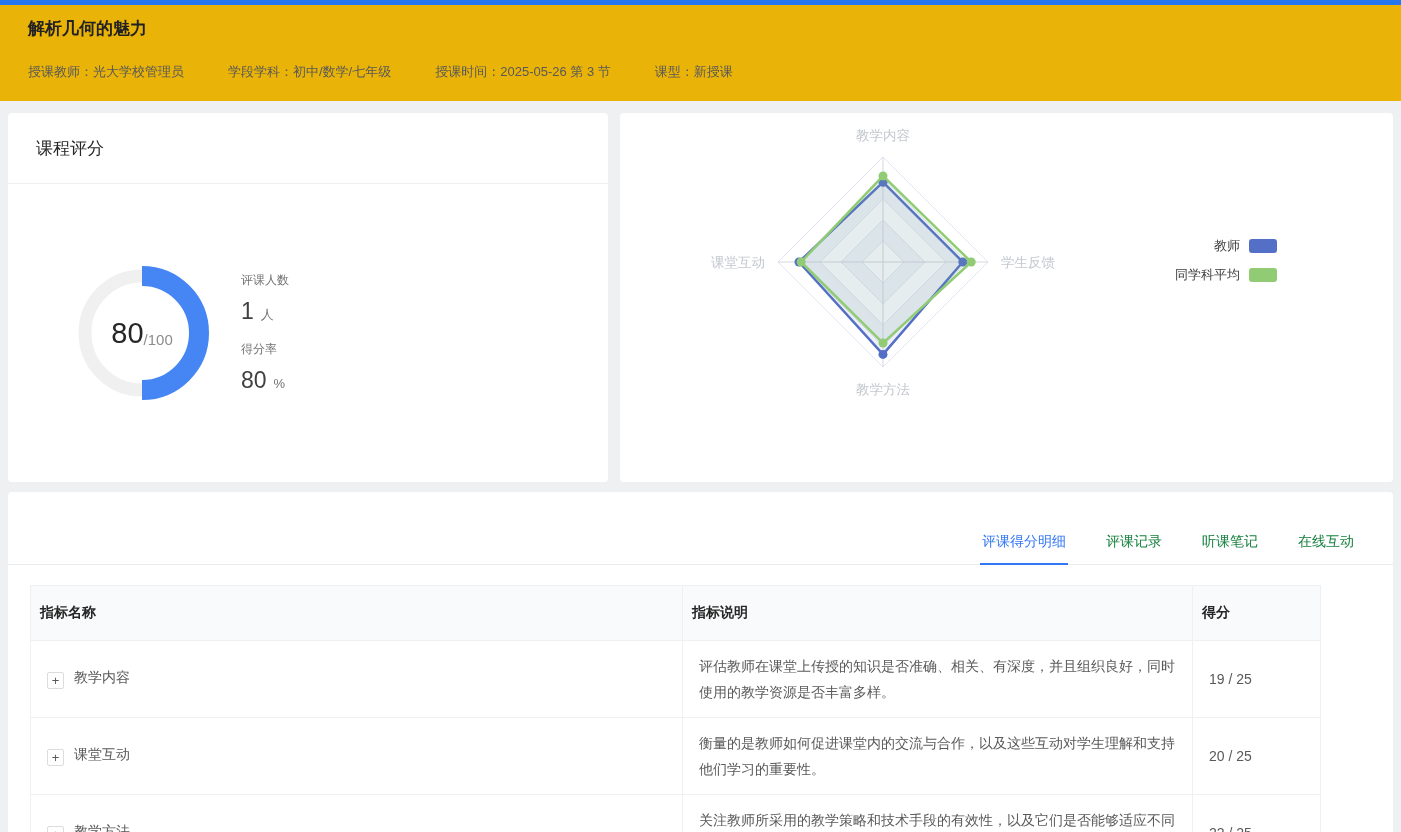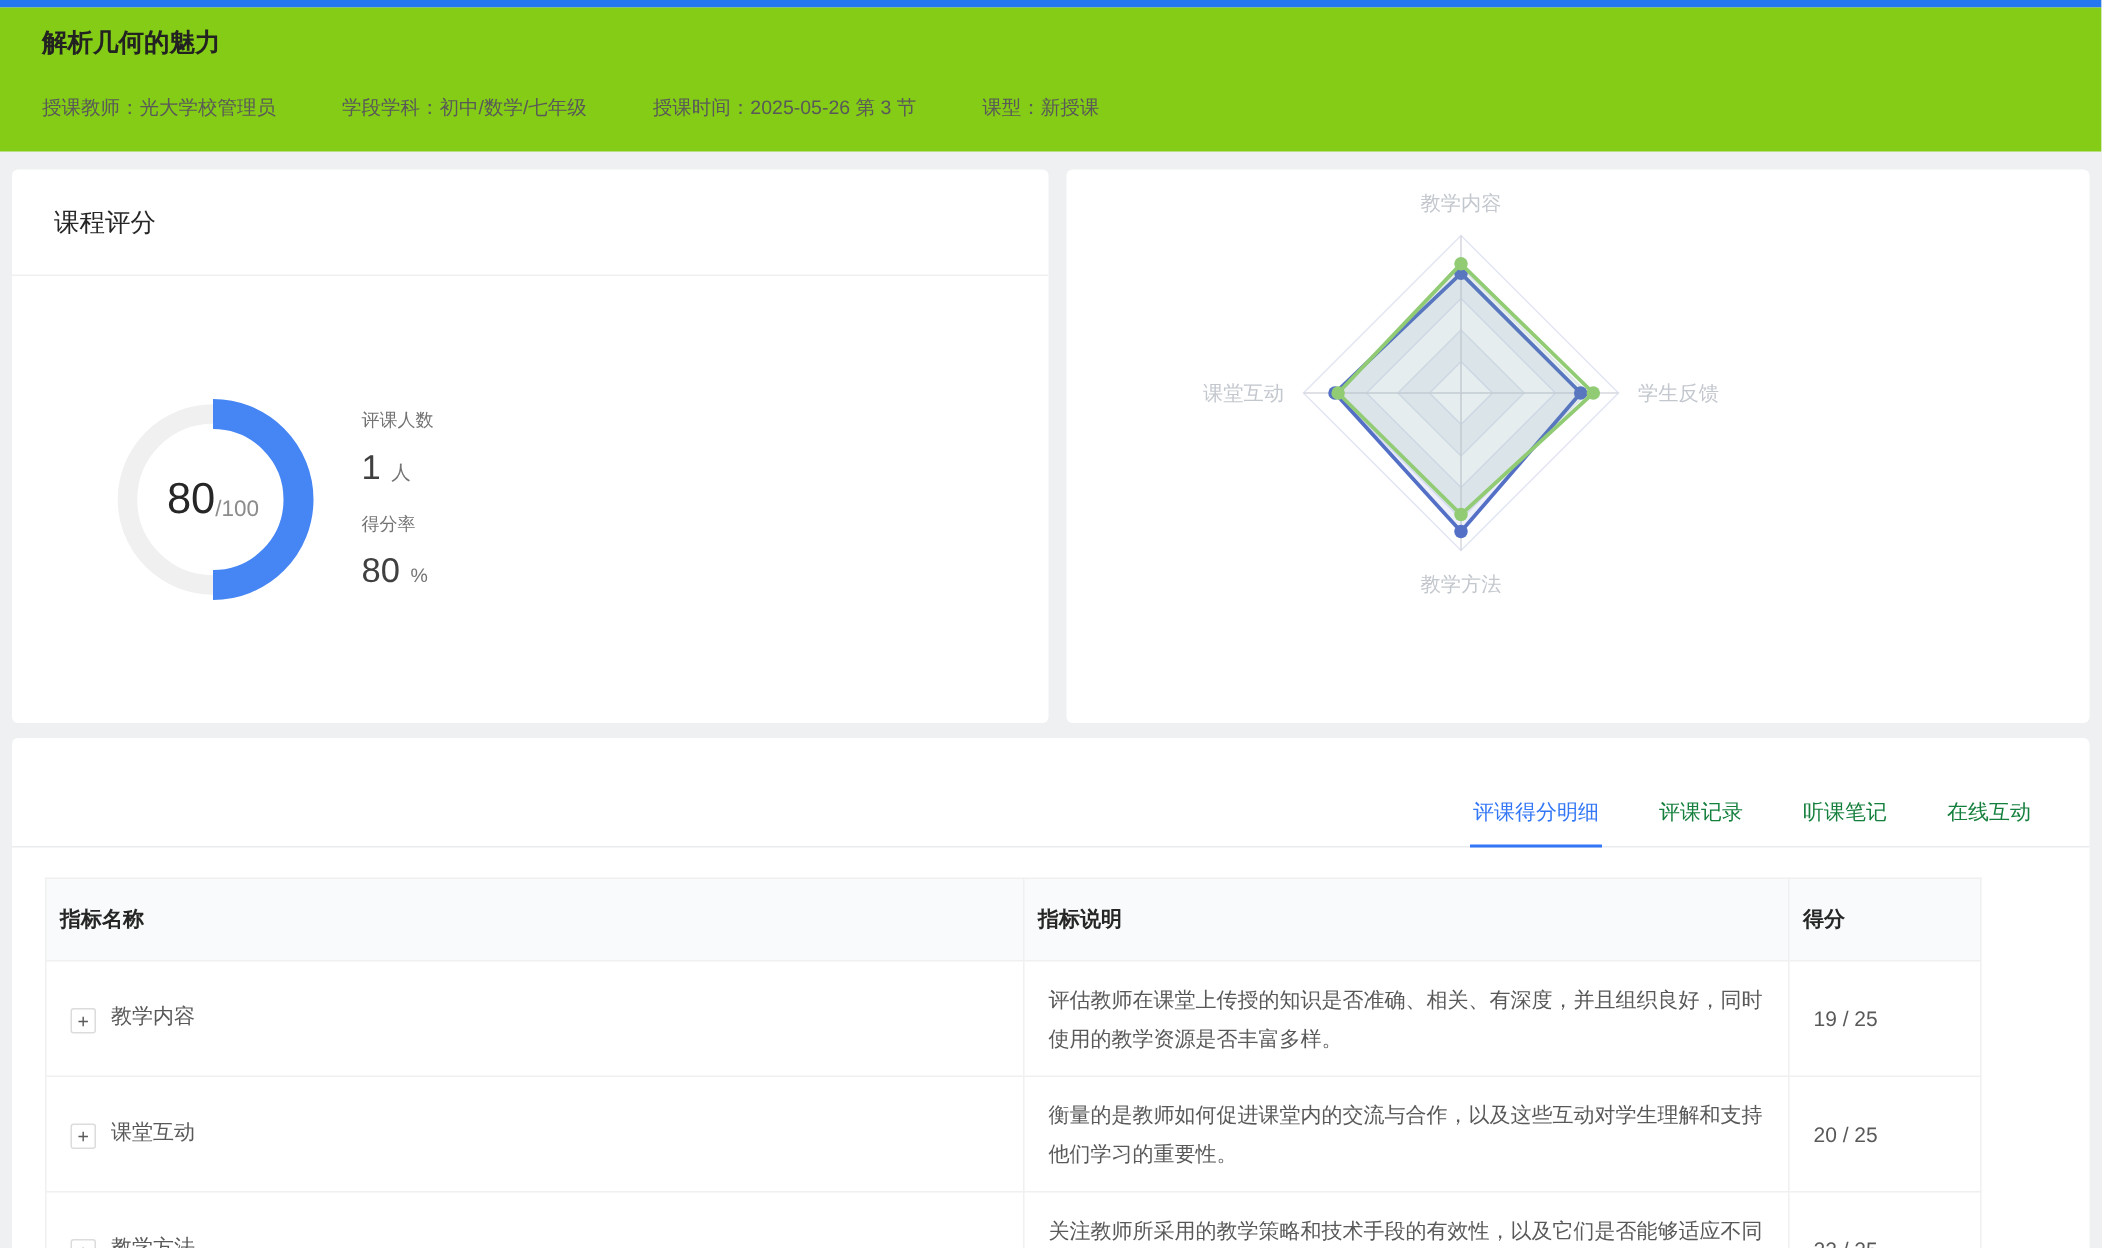--- a/index.html
+++ b/index.html
@@ -5,29 +5,29 @@
   * { box-sizing: border-box; margin: 0; padding: 0; }
   html,body { width:1401px; height:832px; overflow:hidden; }
   body {
     background:#eef0f1;
     font-family:"Liberation Sans","DejaVu Sans",sans-serif;
     color:#262626;
   }
   .topbar { height:5px; background:#2577f0; }
 
   
-  .page-header { background:#84cc16; padding:12px 28px 20px; }
+  .page-header { background:#eab308; padding:12px 28px 20px; }
   .page-title { font-size:17px; font-weight:bold; color:#222; }
   .meta-row { display:flex; gap:44px; margin-top:23px; font-size:13px; color:#595959; }
   .meta-item { white-space:nowrap; }
 
   
   .cards { display:flex; gap:12px; margin:12px 8px 0; }
   .card { background:#fff; border-radius:4px; overflow:hidden; }
-  .card-left { width:691px; }
+  .card-left { width:600px; }
   .card-right { flex:1; }
   .card-head {
     height:71px; line-height:71px; padding:0 28px;
     font-size:17px; color:#262626; border-bottom:1px solid #f0f0f0;
   }
   .card-body { height:298px; position:relative; }
 
   
   .card-left .card-body { display:flex; align-items:center; padding-left:59px; }
   .donut-wrap { position:relative; width:150px; height:150px; }
@@ -145,20 +145,30 @@
           <polygon points="220,68.9 308.2,155 220,236.06 138.1,155" fill="rgba(145,204,117,0.08)" stroke="#91cc75" stroke-width="2.5" stroke-linejoin="round"></polygon>
           <circle cx="220" cy="68.9" r="4.5" fill="#91cc75"></circle>
           <circle cx="308.2" cy="155" r="4.5" fill="#91cc75"></circle>
           <circle cx="220" cy="236.06" r="4.5" fill="#91cc75"></circle>
           <circle cx="138.1" cy="155" r="4.5" fill="#91cc75"></circle>
           <text x="220" y="33" text-anchor="middle" font-size="13.5" fill="#c3c7ce">教学内容</text>
           <text x="338" y="159.5" text-anchor="start" font-size="13.5" fill="#c3c7ce">学生反馈</text>
           <text x="220" y="287" text-anchor="middle" font-size="13.5" fill="#c3c7ce">教学方法</text>
           <text x="102" y="159.5" text-anchor="end" font-size="13.5" fill="#c3c7ce">课堂互动</text>
         </svg>
+      <div class="radar-legend">
+        <div class="legend-item">
+          <span class="legend-label">教师</span>
+          <span class="legend-swatch" style="background: rgb(84, 112, 198);"></span>
+        </div>
+        <div class="legend-item">
+          <span class="legend-label">同学科平均</span>
+          <span class="legend-swatch" style="background: rgb(145, 204, 117);"></span>
+        </div>
+      </div>
     </div>
   </div>
 </div>
 
 <div class="bottom-panel">
   <div class="tabs">
     <div class="tab active">评课得分明细</div>
     <div class="tab">评课记录</div>
     <div class="tab">听课笔记</div>
     <div class="tab">在线互动</div>

